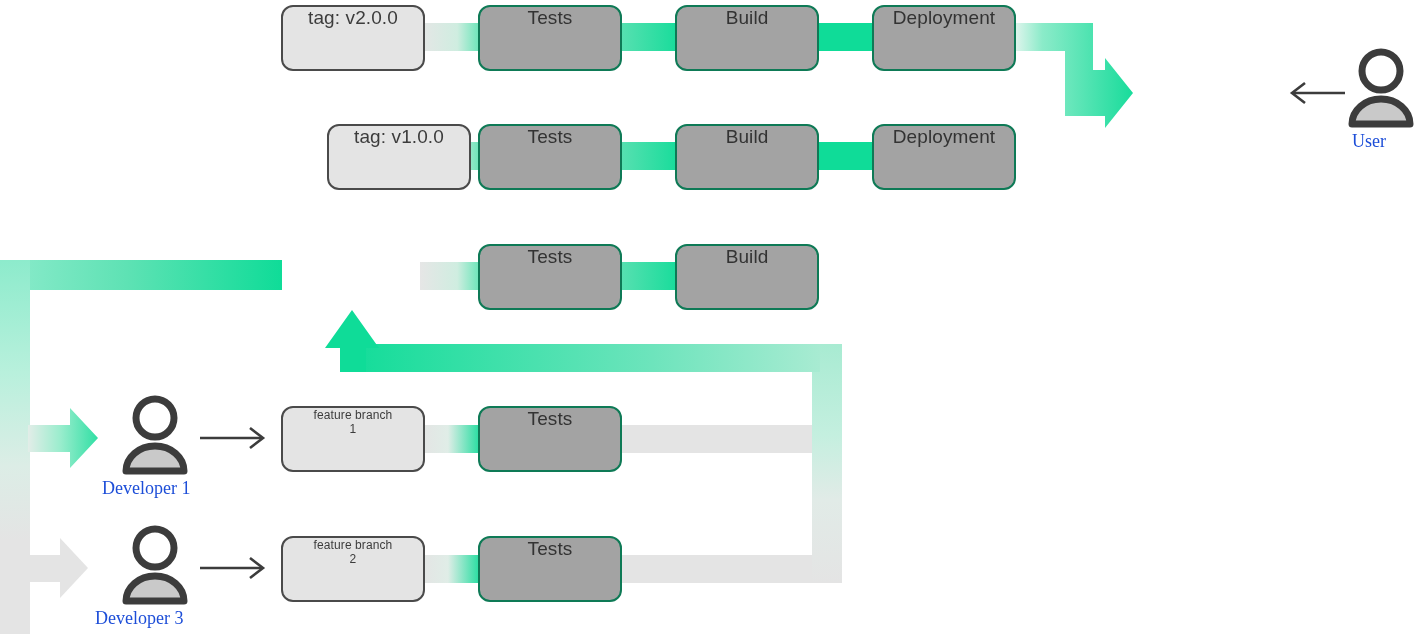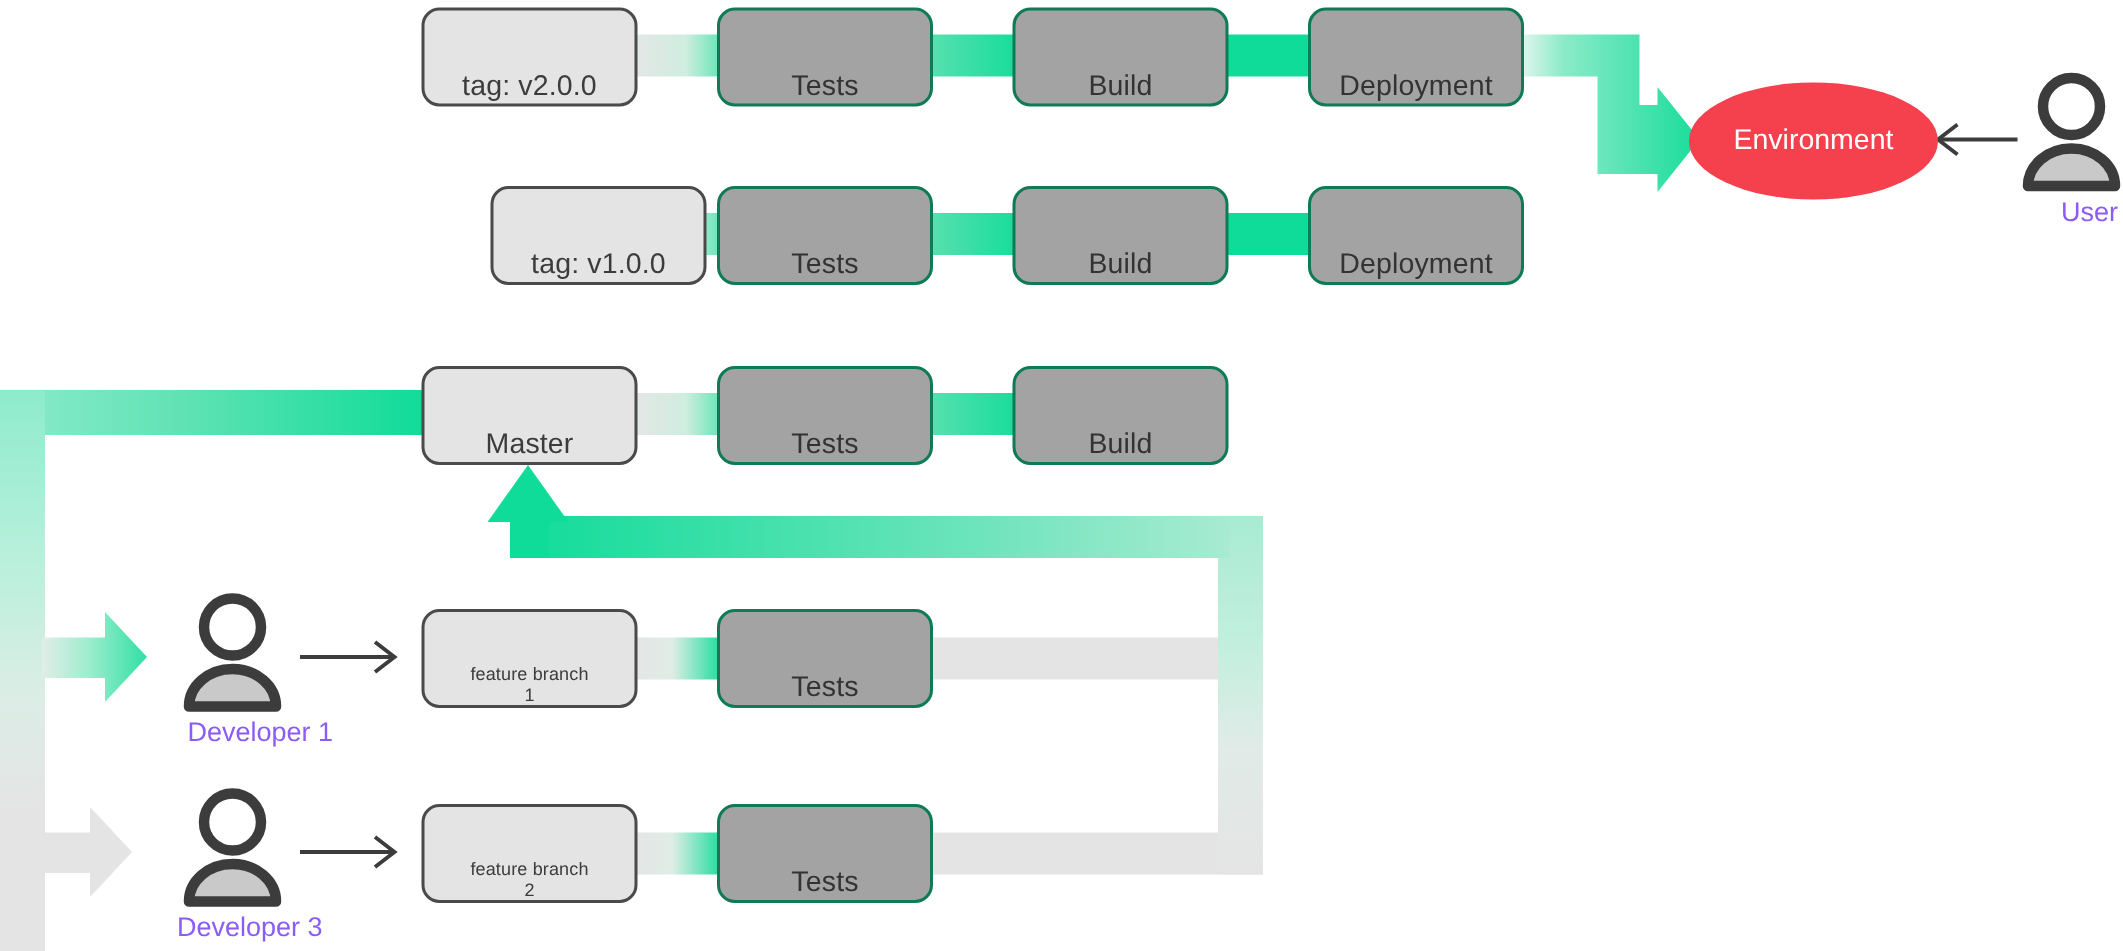--- a/index.html
+++ b/index.html
@@ -21,21 +21,21 @@
     position: absolute;
     left: 0;
     top: 0;
     width: 1415px;
     height: 634px;
   }
   .node {
     position: absolute;
     box-sizing: border-box;
     display: flex;
-    align-items: flex-end;
+    align-items: flex-start;
     justify-content: center;
     text-align: center;
     border-radius: 12px;
     font-size: 19px;
     line-height: 1.18;
     letter-spacing: 0.1px;
     z-index: 5;
   }
   .node-gray {
     background: #E4E4E4;
@@ -58,24 +58,25 @@
     justify-content: center;
     border-radius: 50%;
     background: #F5404E;
     color: #ffffff;
     font-size: 19px;
     z-index: 5;
   }
   .person-label {
     position: absolute;
     font-size: 18px;
-    color: #8b5cf6;
-    text-align: right;
+    color: #1d4ed8;
+    text-align: left;
     white-space: nowrap;
     z-index: 6;
+    font-family: Liberation Serif, serif;
   }
 </style>
 </head>
 <body>
 
 <div id="canvas">
 
   <svg id="flow-svg" viewBox="0 0 1415 634">
     <defs>
       <linearGradient id="gradFadeRight" x1="0" y1="0" x2="1" y2="0">
@@ -213,23 +214,20 @@
   <div class="node node-green" style="left:478px; top:124px; width:144px; height:66px;">
     <span>Tests</span>
   </div>
   <div class="node node-green" style="left:675px; top:124px; width:144px; height:66px;">
     <span>Build</span>
   </div>
   <div class="node node-green" style="left:872px; top:124px; width:144px; height:66px;">
     <span>Deployment</span>
   </div>
 
-  <div class="node node-gray" style="left:281px; top:244px; width:144px; height:66px;">
-    <span>Master</span>
-  </div>
   <div class="node node-green" style="left:478px; top:244px; width:144px; height:66px;">
     <span>Tests</span>
   </div>
   <div class="node node-green" style="left:675px; top:244px; width:144px; height:66px;">
     <span>Build</span>
   </div>
 
   <div class="node node-gray node-small" style="left:281px; top:406px; width:144px; height:66px; white-space:pre-line;">
     <span>feature branch
 1</span>
@@ -239,21 +237,18 @@
   </div>
 
   <div class="node node-gray node-small" style="left:281px; top:536px; width:144px; height:66px; white-space:pre-line;">
     <span>feature branch
 2</span>
   </div>
   <div class="node node-green" style="left:478px; top:536px; width:144px; height:66px;">
     <span>Tests</span>
   </div>
 
-  <div class="env-node" style="left:1126px; top:55px; width:166px; height:78px;">
-    <span>Environment</span>
-  </div>
 
   <div class="person-label" style="left:1352px; top:131px; width:60px;">User</div>
   <div class="person-label" style="left:102px; top:478px; width:120px;">Developer 1</div>
   <div class="person-label" style="left:95px; top:608px; width:120px;">Developer 3</div>
 
 </div>
 
 </body></html>

